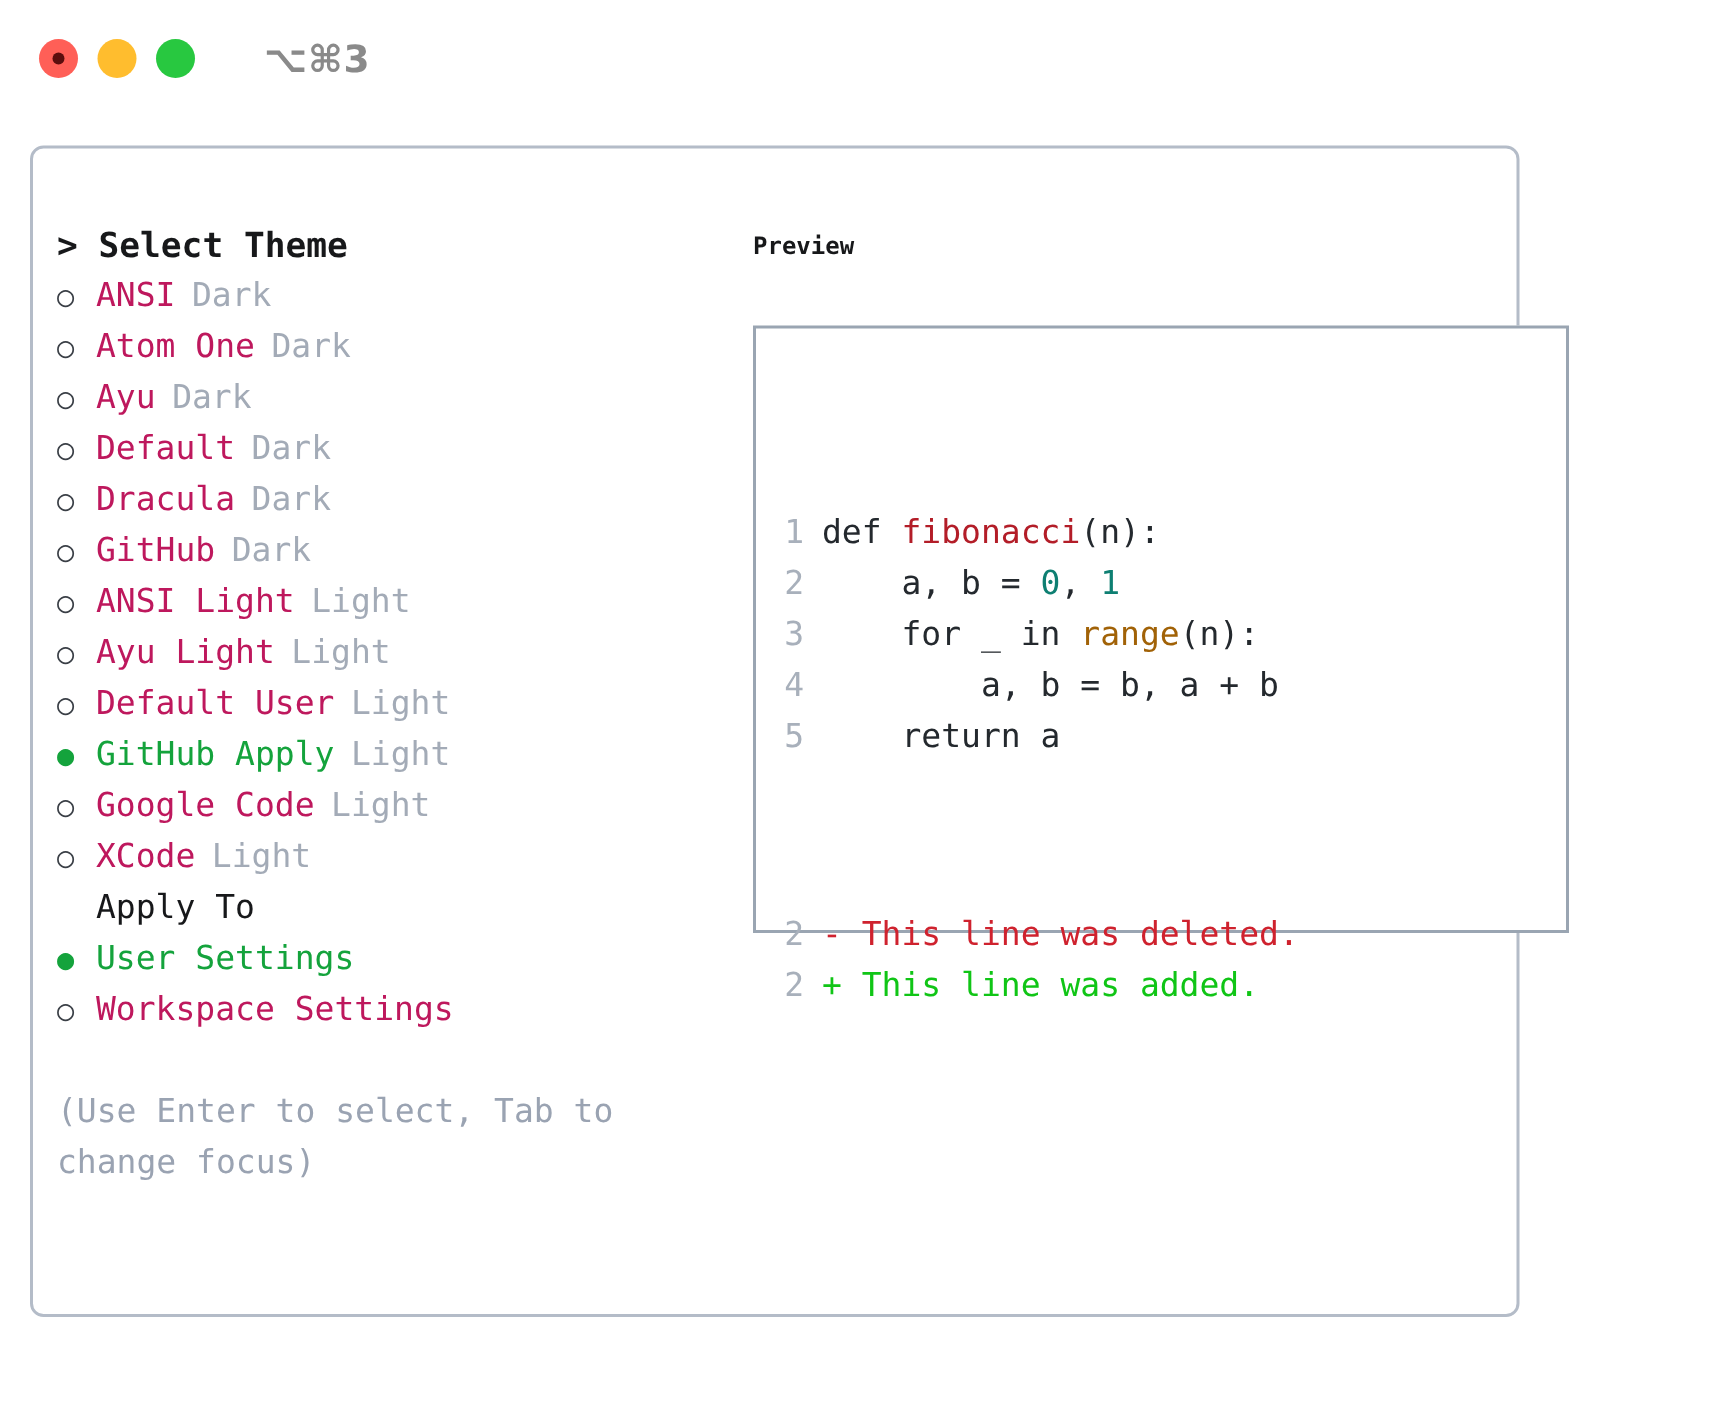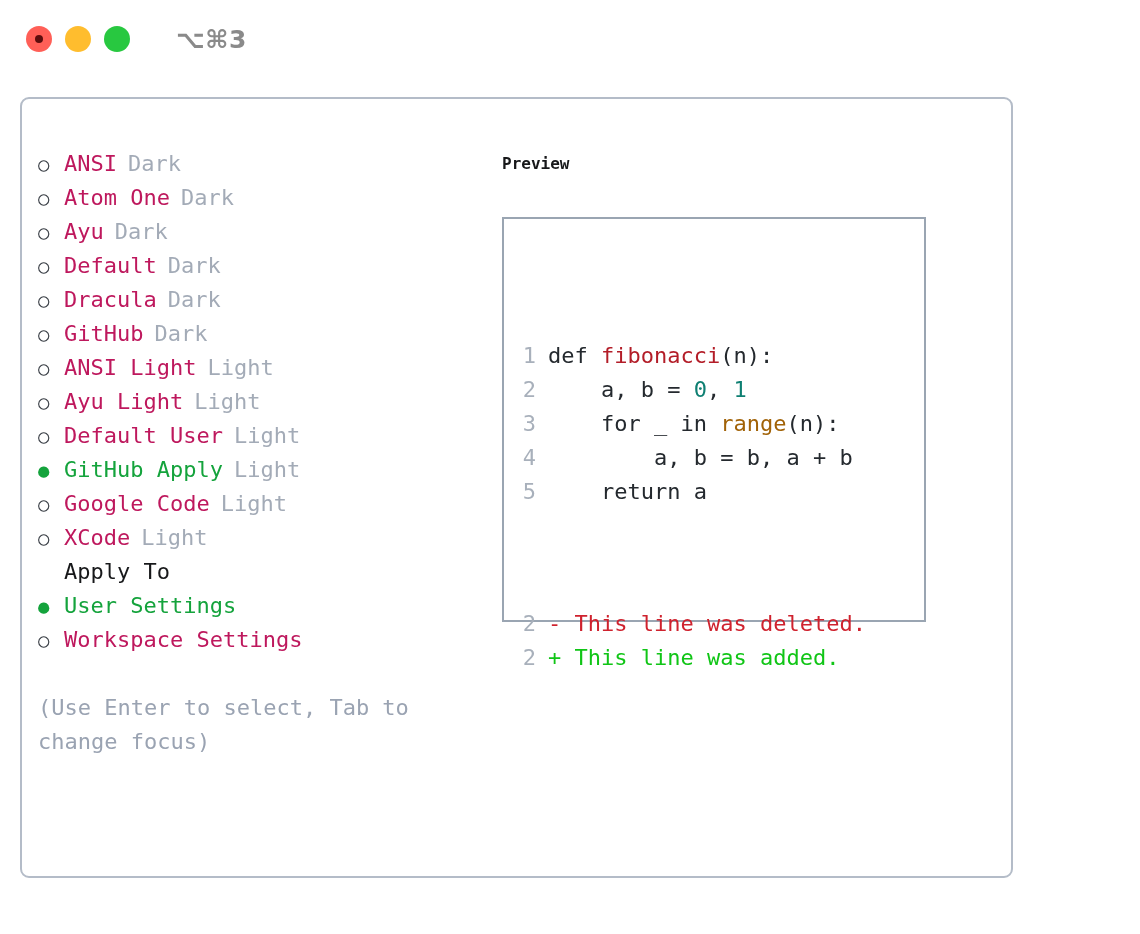--- a/index.html
+++ b/index.html
@@ -157,21 +157,21 @@
   }
   .preview-title {
     font-size: 16px;
     font-weight: 700;
     color: #17181a;
     line-height: 34px;
     white-space: pre;
   }
   .preview-box {
     margin-top: 36px;
-    width: 424px;
+    width: 544px;
     height: 405px;
     border: 2px solid #9aa5b2;
     box-sizing: border-box;
     background: #ffffff;
     position: relative;
   }
   .code {
     position: absolute;
     left: 18px;
     top: 52px;
@@ -209,20 +209,21 @@
       <span class="light amber"></span>
       <span class="light green"></span>
     </div>
     <div class="shortcut">⌥⌘3</div>
   </div>
 
   <div class="panel">
     <div class="columns">
 
       <div class="left-col">
+        <div class="section-title">&gt; Select Theme</div>
 
         <div class="opt-list" id="theme-list">
             <div class="opt"><span class="bullet">○</span><span class="opt-label">ANSI</span><span class="opt-badge">Dark</span></div>
             <div class="opt"><span class="bullet">○</span><span class="opt-label">Atom One</span><span class="opt-badge">Dark</span></div>
             <div class="opt"><span class="bullet">○</span><span class="opt-label">Ayu</span><span class="opt-badge">Dark</span></div>
             <div class="opt"><span class="bullet">○</span><span class="opt-label">Default</span><span class="opt-badge">Dark</span></div>
             <div class="opt"><span class="bullet">○</span><span class="opt-label">Dracula</span><span class="opt-badge">Dark</span></div>
             <div class="opt"><span class="bullet">○</span><span class="opt-label">GitHub</span><span class="opt-badge">Dark</span></div>
             <div class="opt"><span class="bullet">○</span><span class="opt-label">ANSI Light</span><span class="opt-badge">Light</span></div>
             <div class="opt"><span class="bullet">○</span><span class="opt-label">Ayu Light</span><span class="opt-badge">Light</span></div>

